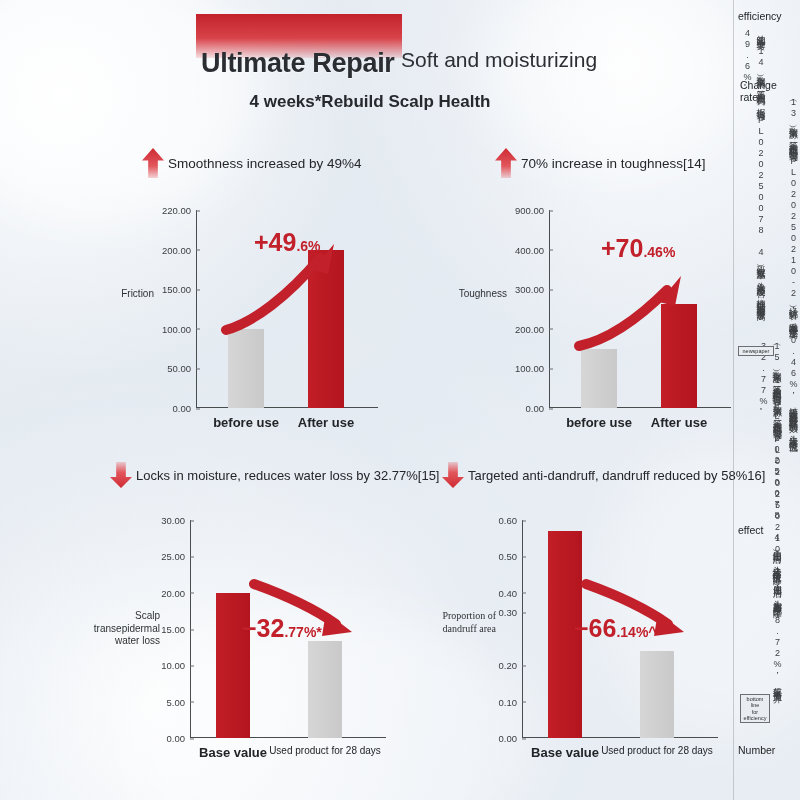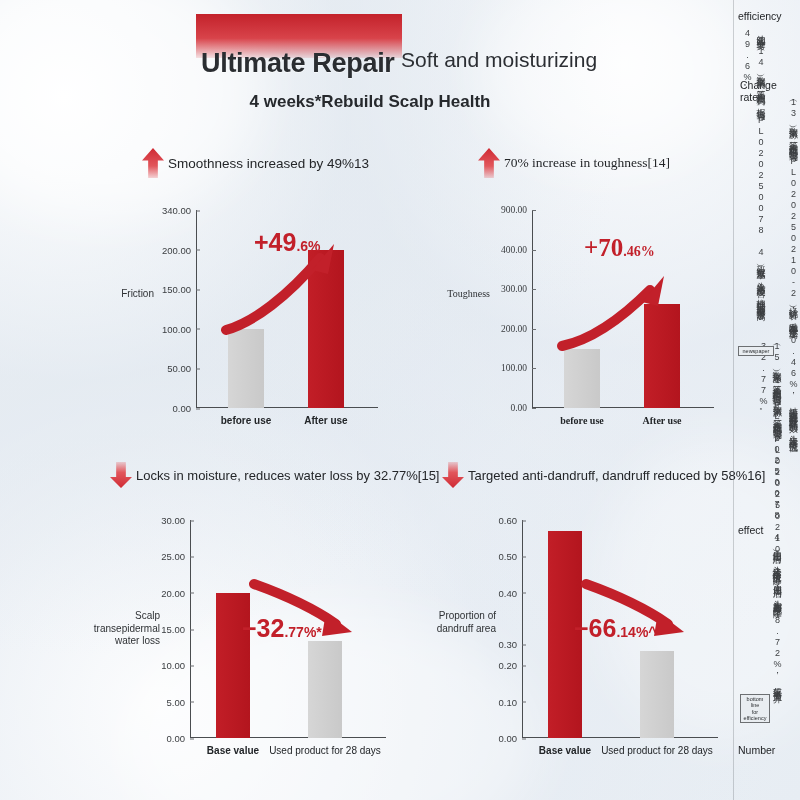--- a/index.html
+++ b/index.html
@@ -57,21 +57,21 @@
   .axis-v{position:absolute;left:0;top:0;width:1px;height:100%;background:#4a4d50;}
   .axis-h{position:absolute;left:0;bottom:0;width:100%;height:1px;background:#4a4d50;}
   .tick{position:absolute;right:100%;transform:translateY(-50%);
          font-size:9.5px;color:#3a3d40;padding-right:5px;white-space:nowrap;}
   .tick:after{content:"";position:absolute;left:100%;top:50%;width:4px;height:1px;background:#6a6d70;}
   .ylab{position:absolute;font-size:10px;color:#2e3134;text-align:right;line-height:1.25;}
   .bar{position:absolute;bottom:0;}
   .bar.grey{background:linear-gradient(90deg,#d6d6d6,#c9c9c9);}
   .bar.red{background:linear-gradient(90deg,#c21e27,#b3151e);}
   .xlab{position:absolute;top:100%;margin-top:7px;transform:translateX(-50%);
-        font-size:10px;font-weight:bold;color:#222528;white-space:nowrap;}
+        font-size:13px;font-weight:bold;color:#222528;white-space:nowrap;}
   .xlab.thin{font-weight:normal;font-size:10px;}
   .delta{position:absolute;font-weight:bold;color:#c2202a;white-space:nowrap;}
   .delta .big{font-size:25px;}
   .delta .sml{font-size:14px;}
   .curve{position:absolute;overflow:visible;}
 
   
   .side{position:absolute;right:0;top:0;width:66px;height:800px;}
   .side-label{position:absolute;font-size:10.5px;color:#1d1f22;white-space:nowrap;}
   .vtext{
@@ -95,49 +95,49 @@
 <div class="title-wrap">
   <div class="title-bar"></div>
   <div class="title-main">Ultimate Repair</div>
   <div class="title-sub">Soft and moisturizing</div>
 </div>
 <div class="subtitle">4 weeks*Rebuild Scalp Health</div>
 
 <div class="chart" style="left:138px;top:148px;width:250px;height:290px;">
   <div class="chart-hd" style="left:4px;top:0;">
     <div class="arrow-up"></div>
-    <div class="hd-text">Smoothness increased by 49%13</div>
+    <div class="hd-text">Smoothness increased by 49%4</div>
   </div>
   <div class="ylab" style="left:-42px;top:140px;width:58px;">Friction</div>
   <div class="plot" style="left:58px;top:62px;width:182px;height:198px;">
     <div class="axis-v"></div>
     <div class="axis-h"></div>
     <div class="tick" style="top:198px;">0.00</div>
     <div class="tick" style="top:158.4px;margin-left:16px;">50.00</div>
     <div class="tick" style="top:118.8px;">100.00</div>
     <div class="tick" style="top:79.2px;">150.00</div>
     <div class="tick" style="top:39.6px;">200.00</div>
-    <div class="tick" style="top:0px;">340.00</div>
+    <div class="tick" style="top:0px;">220.00</div>
 
     <div class="bar grey" style="left:32px;width:36px;height:79.2px;"></div>
     <div class="bar red" style="left:112px;width:36px;height:158px;"></div>
     <div class="xlab" style="left:50px;">before use</div>
     <div class="xlab" style="left:130px;">After use</div>
 
     <svg class="curve" style="left:20px;top:20px;" width="150" height="110" viewBox="0 0 150 110">
       <path d="M10,100 C38,92 72,66 104,28" stroke="#c2202a" stroke-width="10" fill="none" stroke-linecap="round"></path>
       <path d="M96,40 L118,14 L112,44 Z" fill="#c2202a"></path>
     </svg>
     <div class="delta" style="left:58px;top:-14px;margin-top:32px;">
       <span class="big">+49</span><span class="sml">.6%</span>
     </div>
   </div>
 </div>
 
-<div class="chart" style="left:474px;top:148px;width:250px;height:290px;font-family:Liberation Serif, serif;">
+<div class="chart" style="left:491px;top:148px;width:250px;height:290px;">
   <div class="chart-hd" style="left:4px;top:0;">
     <div class="arrow-up"></div>
     <div class="hd-text">70% increase in toughness[14]</div>
   </div>
   <div class="ylab" style="left:-48px;top:140px;width:64px;">Toughness</div>
   <div class="plot" style="left:58px;top:62px;width:182px;height:198px;">
     <div class="axis-v"></div>
     <div class="axis-h"></div>
     <div class="tick" style="top:198px;">0.00</div>
     <div class="tick" style="top:158.4px;">100.00</div>
@@ -191,28 +191,28 @@
       <span class="big">−32</span><span class="sml">.77%*</span>
     </div>
   </div>
 </div>
 
 <div class="chart" style="left:438px;top:462px;width:290px;height:320px;">
   <div class="chart-hd" style="left:4px;top:0;">
     <div class="arrow-dn"></div>
     <div class="hd-text small">Targeted anti-dandruff, dandruff reduced by 58%16]</div>
   </div>
-  <div class="ylab" style="left:-4px;top:148px;width:62px;">Proportion of dandruff area</div>
+  <div class="ylab" style="left:-4px;top:148px;width:62px;font-family:Liberation Serif, serif;">Proportion of dandruff area</div>
   <div class="plot" style="left:84px;top:58px;width:196px;height:218px;">
     <div class="axis-v"></div>
     <div class="axis-h"></div>
     <div class="tick" style="top:218px;">0.00</div>
     <div class="tick" style="top:181.7px;">0.10</div>
     <div class="tick" style="top:145.4px;">0.20</div>
-    <div class="tick" style="top:124px;">0.30</div>
+    <div class="tick" style="top:92px;">0.30</div>
     <div class="tick" style="top:72.8px;">0.40</div>
     <div class="tick" style="top:36.4px;">0.50</div>
     <div class="tick" style="top:0px;">0.60</div>
 
     <div class="bar red" style="left:26px;width:34px;height:207px;"></div>
     <div class="bar grey" style="left:118px;width:34px;height:87px;"></div>
     <div class="xlab" style="left:43px;">Base value</div>
     <div class="xlab thin" style="left:135px;">Used product for 28 days</div>
 
     <svg class="curve" style="left:58px;top:50px;" width="130" height="80" viewBox="0 0 130 80">

